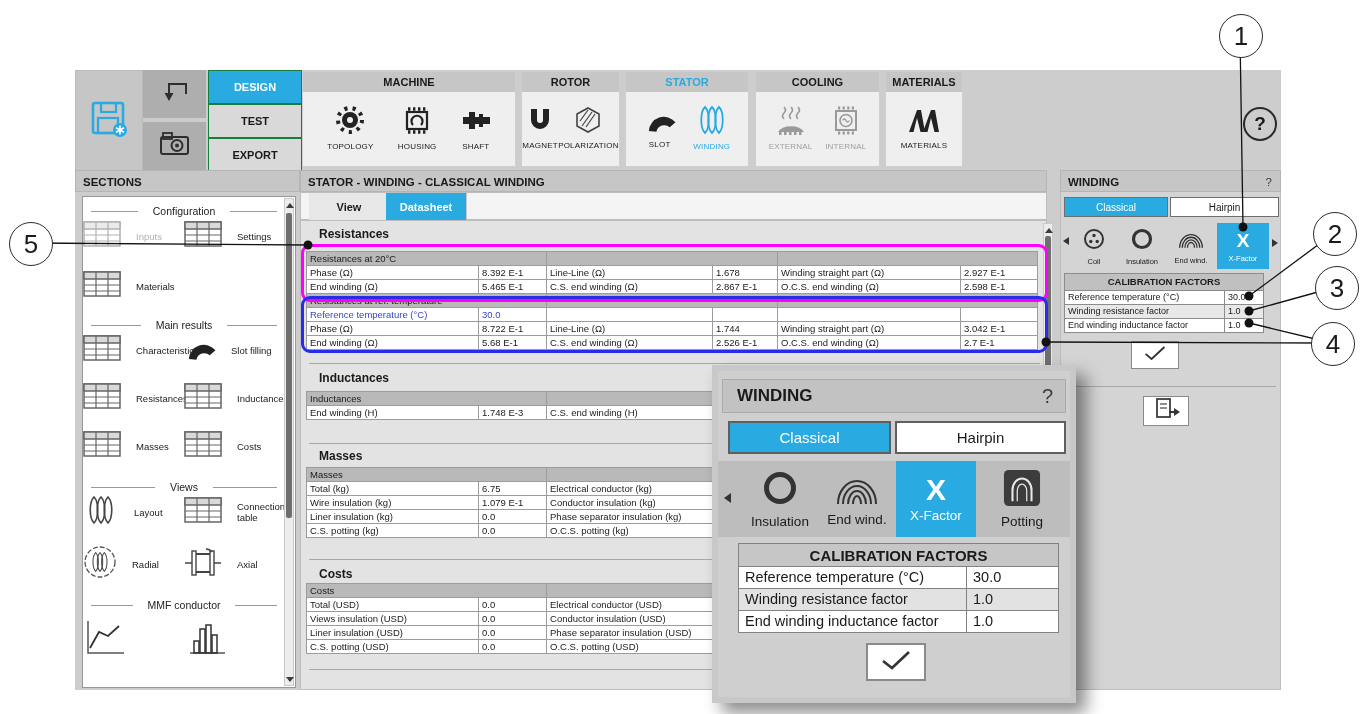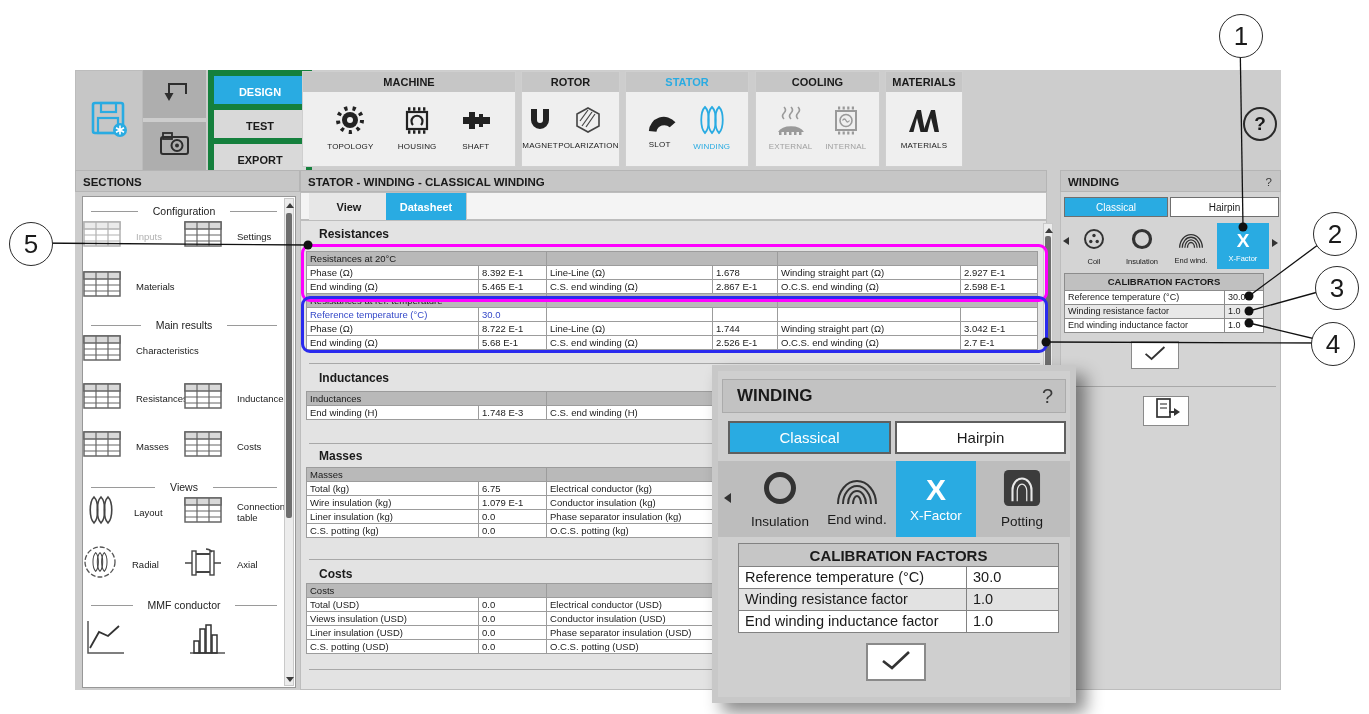--- a/index.html
+++ b/index.html
@@ -6,21 +6,21 @@
   body{width:1369px;height:714px;position:relative;background:#fff;
        font-family:"Liberation Sans",sans-serif;color:#1a1a1a;overflow:hidden}
   .abs{position:absolute}
   .app{left:75px;top:70px;width:1206px;height:620px;background:#cdcdcd}
   
   .cell{position:absolute;display:flex;align-items:center;justify-content:center}
   .save-cell{left:0;top:0;width:66px;height:100px;background:#c6c6c6;border:1px solid #bcbcbc}
   .undo-cell{left:68px;top:0;width:63px;height:48px;background:#aeaeae}
   .cam-cell{left:68px;top:52px;width:63px;height:48px;background:#aeaeae}
   .mode-btn{position:absolute;left:133px;width:92px;height:32px;display:flex;align-items:center;justify-content:center;
-            font-weight:bold;font-size:11px;background:#d9d9d9;border:6px solid #15803d}
+            font-weight:bold;font-size:11px;background:#d9d9d9;border:1px solid #15803d}
   .mode-btn.active{background:var(--accent);color:#fff}
   .tgroup{position:absolute;top:1px;height:96px;background:#efefef;border:1px solid #cfcfcf;box-sizing:border-box}
   .tg-head{height:20px;background:#c6c6c6;text-align:center;font-weight:bold;font-size:11px;line-height:20px}
   .tg-head.blue{color:var(--accent)}
   .tg-body{display:flex;justify-content:space-evenly;align-items:center;height:72px}
   .titem{display:flex;flex-direction:column;align-items:center;gap:3px}
   .titem .tlabel{font-size:8px;letter-spacing:.2px}
   .titem.disabled .tlabel{color:#9f9f9f}
   .helpcirc{position:absolute;left:1243px;top:107px;width:30px;height:30px;border:2.5px solid #2a2a2a;border-radius:50%;
             display:flex;align-items:center;justify-content:center;font-weight:bold;font-size:19px;background:#cdcdcd}
@@ -316,20 +316,26 @@
         <span><svg width="38" height="26" viewBox="0 0 38 26">
               <rect x="1" y="1" width="36" height="24" fill="#fff" stroke="#666" stroke-width="1.5"></rect>
               <rect x="1" y="1" width="36" height="7" fill="#d9d9d9" stroke="#666" stroke-width="1.5"></rect>
               <line x1="13" y1="1" x2="13" y2="25" stroke="#666" stroke-width="1.2"></line>
               <line x1="25" y1="1" x2="25" y2="25" stroke="#666" stroke-width="1.2"></line>
               <line x1="1" y1="14" x2="37" y2="14" stroke="#666" stroke-width="1.2"></line>
               <line x1="1" y1="20" x2="37" y2="20" stroke="#666" stroke-width="1.2"></line>
             </svg></span>
         <span class="slabel">Characteristics</span>
       </div>
+      <div class="side-item">
+        <span><svg width="32" height="26" viewBox="0 0 32 26">
+              <path d="M2,20 A15,15 0 0 1 30,20 L23,23 A8,8 0 0 0 9,23 Z" fill="#222" transform="rotate(-18 16 13)"></path>
+            </svg></span>
+        <span class="slabel">Slot filling</span>
+      </div>
     </div>
     <div class="side-row" style="top:186px">
       <div class="side-item">
         <span><svg width="38" height="26" viewBox="0 0 38 26">
               <rect x="1" y="1" width="36" height="24" fill="#fff" stroke="#666" stroke-width="1.5"></rect>
               <rect x="1" y="1" width="36" height="7" fill="#d9d9d9" stroke="#666" stroke-width="1.5"></rect>
               <line x1="13" y1="1" x2="13" y2="25" stroke="#666" stroke-width="1.2"></line>
               <line x1="25" y1="1" x2="25" y2="25" stroke="#666" stroke-width="1.2"></line>
               <line x1="1" y1="14" x2="37" y2="14" stroke="#666" stroke-width="1.2"></line>
               <line x1="1" y1="20" x2="37" y2="20" stroke="#666" stroke-width="1.2"></line>

